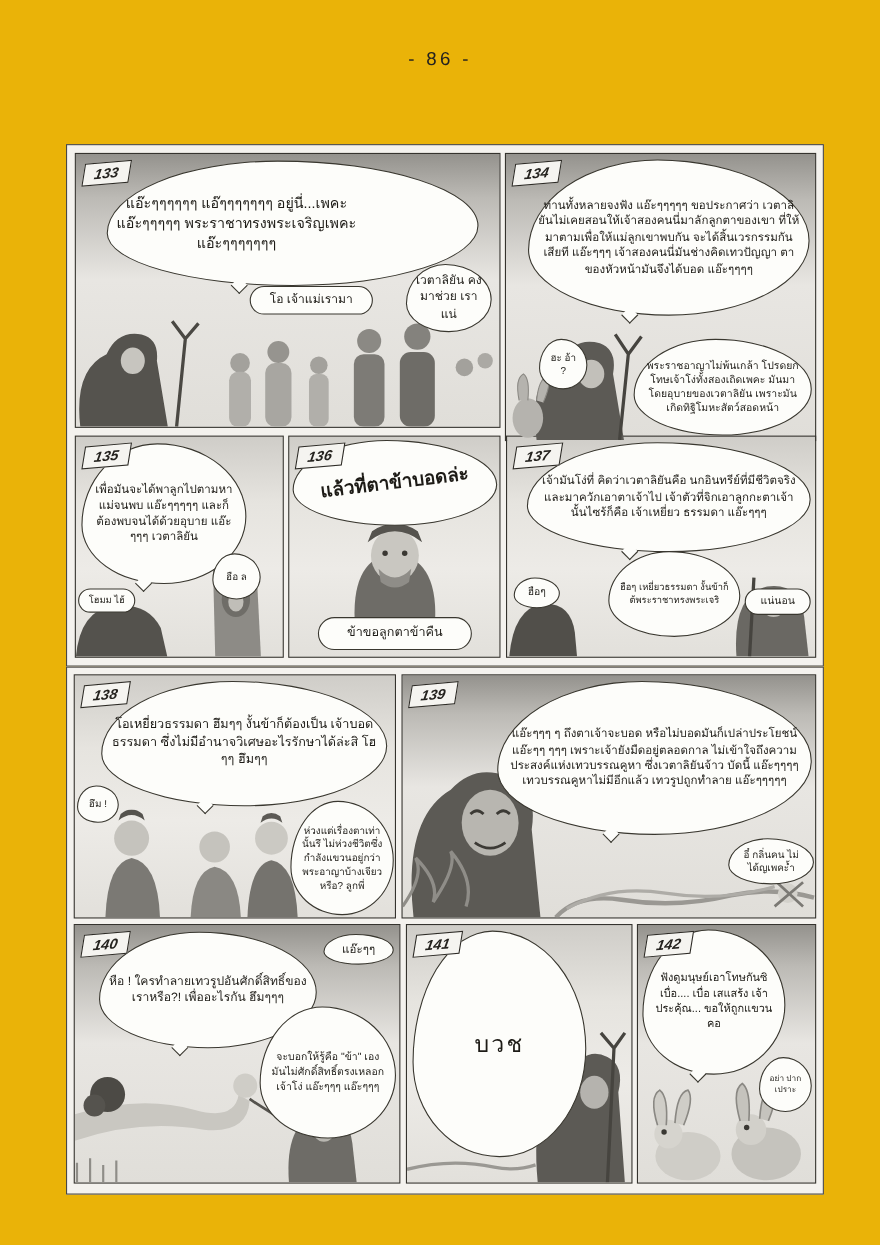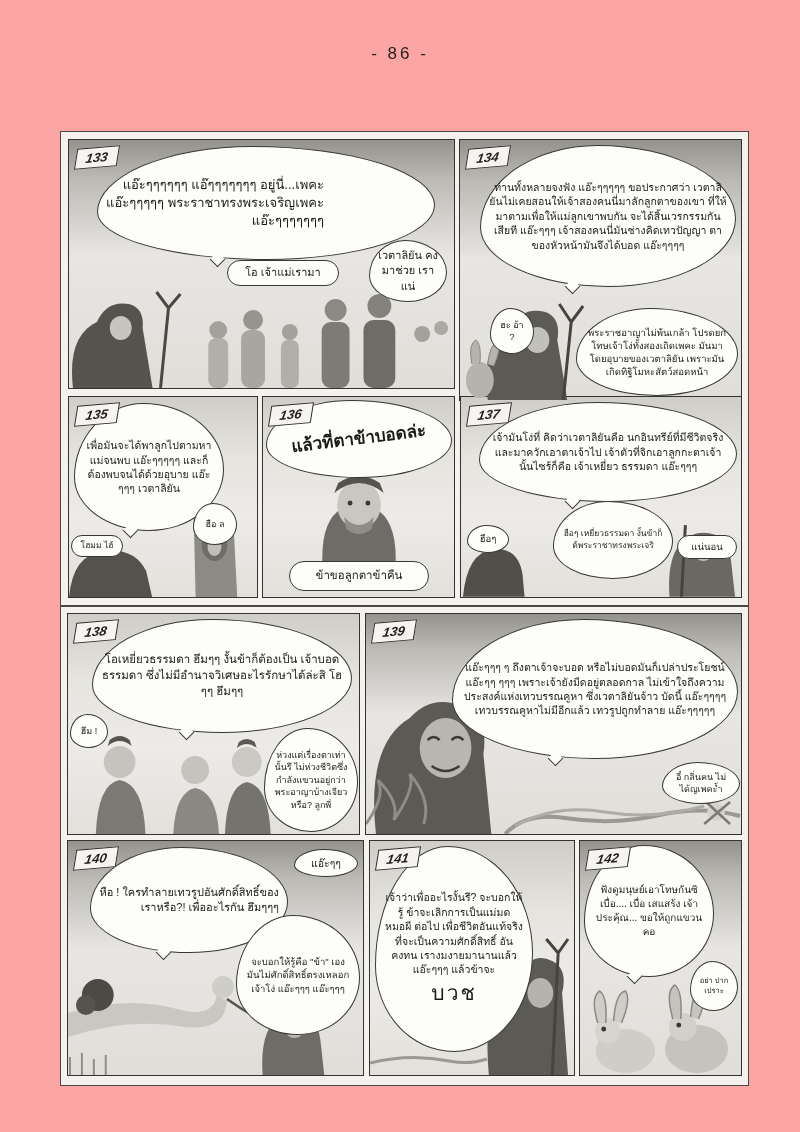--- a/index.html
+++ b/index.html
@@ -1,16 +1,16 @@
 <!DOCTYPE html>
 <html><head>
 <meta charset="utf-8">
 <style>
   html,body{margin:0;padding:0;background:#e9e7e3;}
-  .page{position:relative;width:800px;height:1132px;background:#fca5a5;
+  .page{position:relative;width:800px;height:1132px;background:#eab308;
         font-family:"Liberation Sans","DejaVu Sans",sans-serif;color:#1d1b16;overflow:hidden;}
   .pageno{position:absolute;left:0;right:0;top:44px;text-align:center;
           font-size:17px;letter-spacing:3px;color:#242220;}
   .group{position:absolute;border:1.5px solid #4a4843;background:#f4f2ee;}
   .g-top{left:60px;top:131px;width:687px;height:473px;}
   .g-bot{left:60px;top:606px;width:687px;height:478px;}
   .panel{position:absolute;border:1.6px solid #35332e;box-sizing:border-box;overflow:hidden;
          background:linear-gradient(180deg,#cfcdc8 0%,#e6e4df 30%,#edebe7 60%,#e2e0db 100%);}
   .panel.dark-top{background:linear-gradient(180deg,#94928d 0%,#bcbab5 16%,#e8e6e2 46%,#e0ded9 100%);}
   .pnum{position:absolute;top:7px;left:7px;background:#f5f4f0;border:1.6px solid #2e2c27;
@@ -18,21 +18,21 @@
         transform:skewX(-14deg) rotate(-5deg);z-index:5;color:#24221e;}
   .bb{position:absolute;background:#fdfdfa;border:1.5px solid #39372f;box-sizing:border-box;
       display:flex;flex-direction:column;align-items:center;justify-content:center;
       padding:5px 8px;font-size:11px;line-height:1.38;text-align:center;z-index:4;
       border-radius:46% 54% 50% 50% / 58% 52% 48% 42%;}
   .bb.soft{border-radius:24px;}
   .bb.tail::after{content:"";position:absolute;bottom:-6px;left:34%;width:10px;height:10px;
       background:#fdfdfa;border-right:1.5px solid #39372f;border-bottom:1.5px solid #39372f;
       transform:rotate(45deg);}
   .pre{white-space:pre-line;}
-  .ta-l{text-align:right;align-items:flex-start;}
+  .ta-l{text-align:center;align-items:flex-start;}
   .tilt{display:inline-block;transform:rotate(-7deg);font-weight:bold;font-size:17px;}
   .bigword{font-weight:normal;font-size:21px;letter-spacing:2px;margin-top:2px;}
   .art{position:absolute;left:0;bottom:0;width:100%;z-index:1;}
 </style>
 </head>
 <body>
 
 <div class="page">
   <div class="pageno">- 86 -</div>
 
@@ -168,21 +168,20 @@
       <path d="M160,34 Q180,48 200,58" stroke="#55534e" stroke-width="2.5" fill="none"></path>
       <path d="M2,110 L2,92 M14,110 L14,88 M26,110 L26,94 M38,110 L38,90" stroke="#8f8d88" stroke-width="2"></path>
       <circle cx="30" cy="30" r="16" fill="#4c4a45"></circle>
         <circle cx="18" cy="40" r="10" fill="#55534e"></circle>
     </svg>
   </div>
 
   <div class="panel" style="left:369px;top:840px;width:206px;height:236px;">
     <div class="pnum">141</div>
     <div class="bb" style="left:5px;top:5px;width:158px;height:206px;font-size:10.5px;">
-      <span>เจ้าว่าเพื่ออะไรงั้นรึ? จะบอกให้รู้ ข้าจะเลิกการเป็นแม่มด หมอผี ต่อไป เพื่อชีวิตอันแท้จริงที่จะเป็นความศักดิ์สิทธิ์ อันคงทน เรางมงายมานานแล้ว แอ๊ะๆๆๆ แล้วข้าจะ</span>
       <span class="bigword">บวช</span>
     </div>
     <svg class="art" height="140" viewBox="0 0 206 140" preserveAspectRatio="none">
       <path d="M120,140 Q112,56 150,40 Q164,16 184,26 Q200,34 194,58 L200,140 Z" fill="#5c5a55"></path>
       <ellipse cx="172" cy="58" rx="13" ry="15" fill="#b5b3ae"></ellipse>
       <path d="M190,18 L184,140 M190,18 L178,4 M190,18 L200,4" stroke="#46443f" stroke-width="3" fill="none"></path>
       <path d="M0,128 Q40,118 80,126 Q100,130 118,124" stroke="#9a9893" stroke-width="3" fill="none"></path>
     </svg>
   </div>
 

